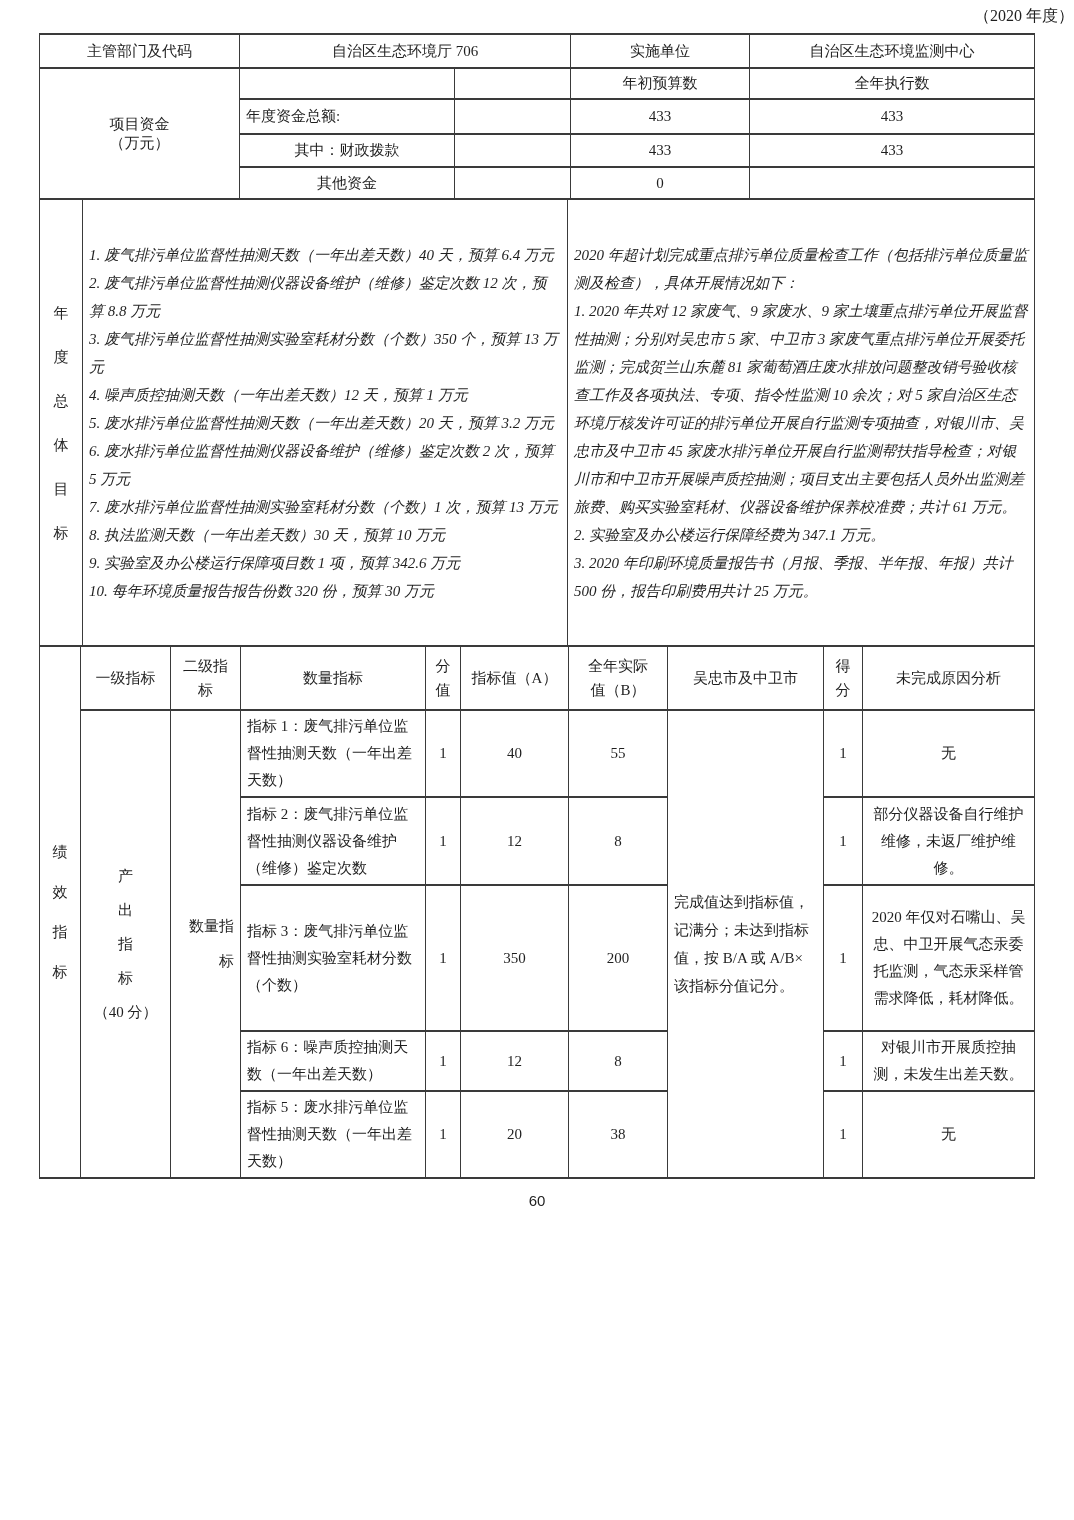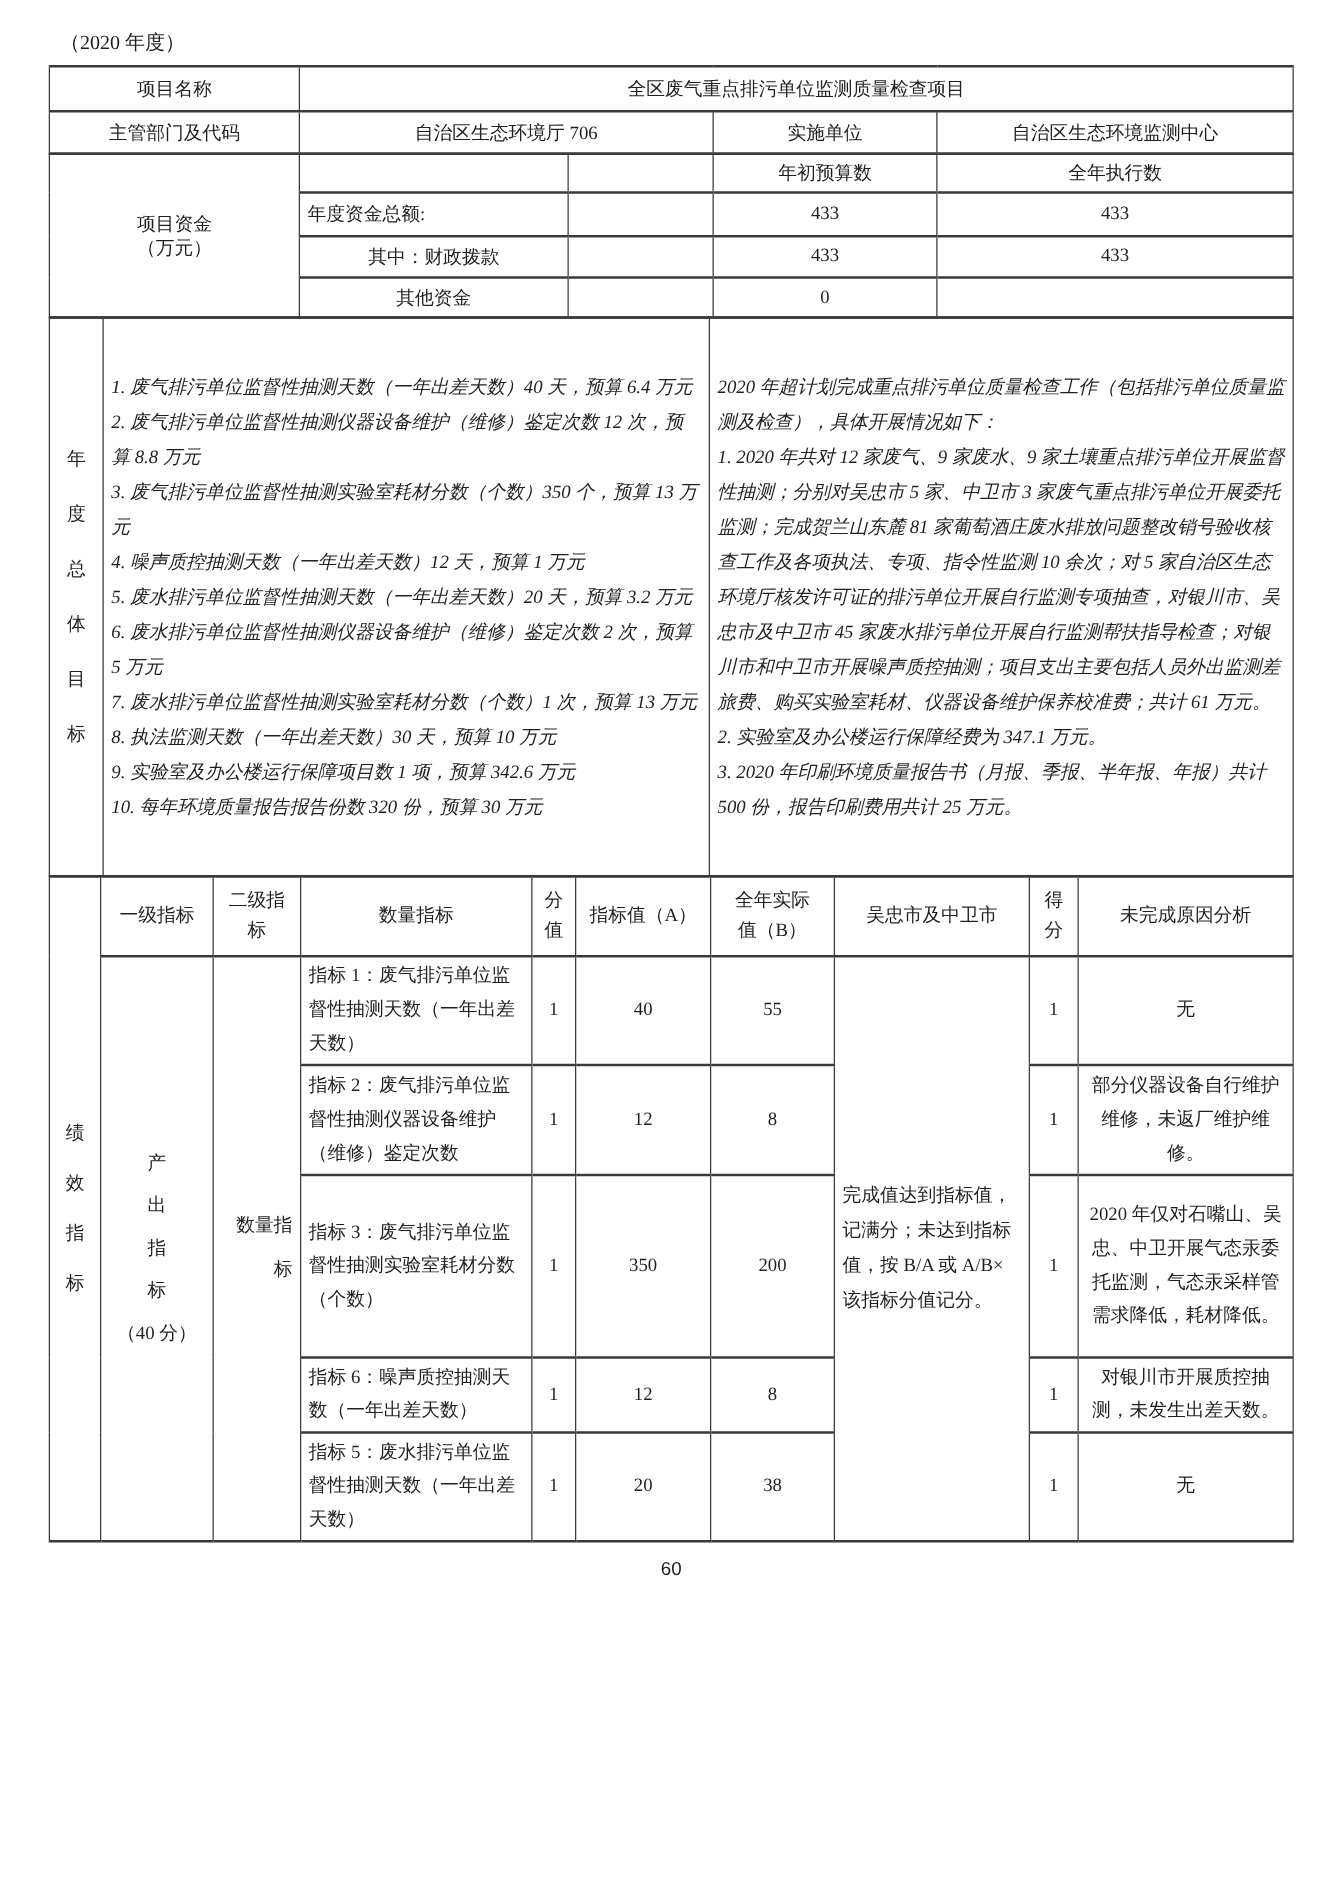--- a/index.html
+++ b/index.html
@@ -15,23 +15,23 @@
     padding-top:136px;
     text-align:center;
     font-family:"Liberation Sans","DejaVu Sans",sans-serif;
     font-weight:900;
     font-size:33px;
     letter-spacing:1px;
     line-height:42px;
     color:#111;
   }
   .doc-subtitle {
-    text-align:left;
+    text-align:right;
     font-size:16px;
-    margin-top:24px;
+    margin-top:5px;
     line-height:22px;
     padding-left:48px;
   }
 
   table.tbl {
     border-collapse:collapse;
     table-layout:fixed;
     width:995px;
     margin-left:39px;
     font-size:15px;
@@ -102,24 +102,20 @@
   <div class="doc-subtitle">（2020 年度）</div>
 
   <table class="tbl first">
     <colgroup>
       <col style="width:200px">
         <col style="width:331px">
         <col style="width:179px">
         <col style="width:285px">
     </colgroup>
     <tbody>
-        <tr style="height:36px">
-      <td class="c">项目名称</td>
-      <td class="c" colspan="3">全区废气重点排污单位监测质量检查项目</td>
-    </tr>
     <tr style="height:34px">
       <td class="c">主管部门及代码</td>
       <td class="c">自治区生态环境厅 706</td>
       <td class="c">实施单位</td>
       <td class="c">自治区生态环境监测中心</td>
     </tr>
   </tbody>
     </table>
 
   <table class="tbl follow">

